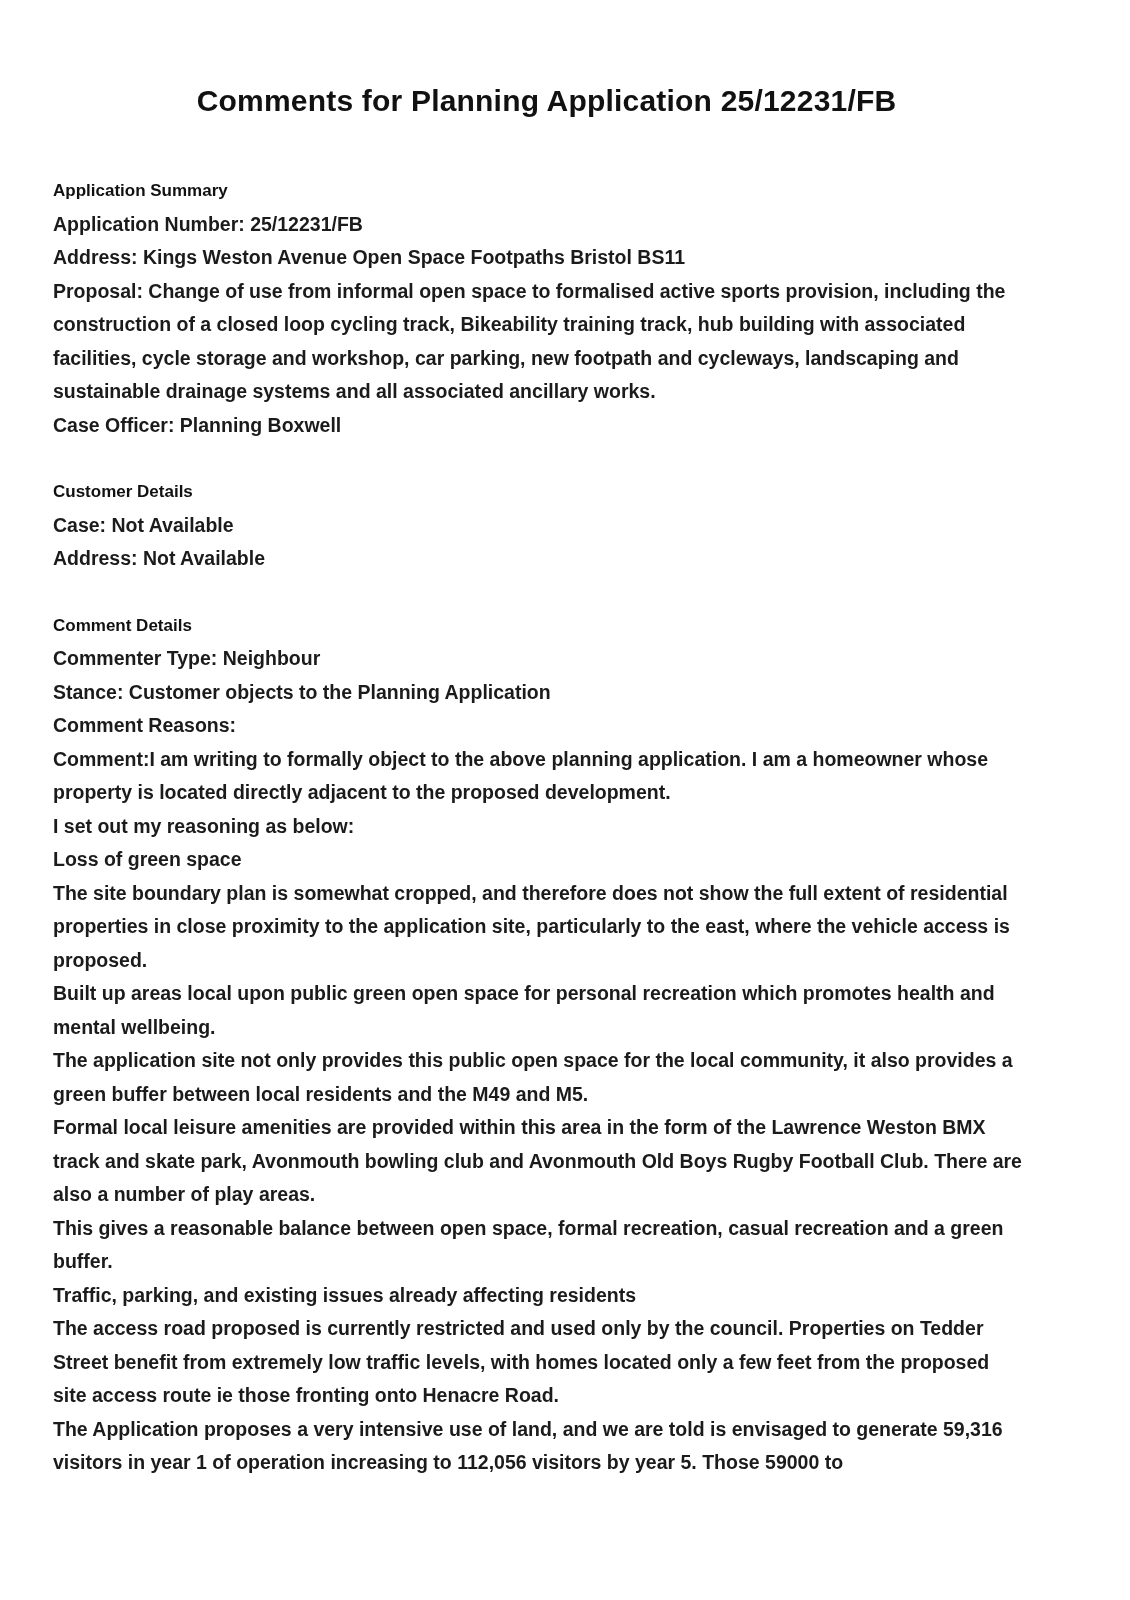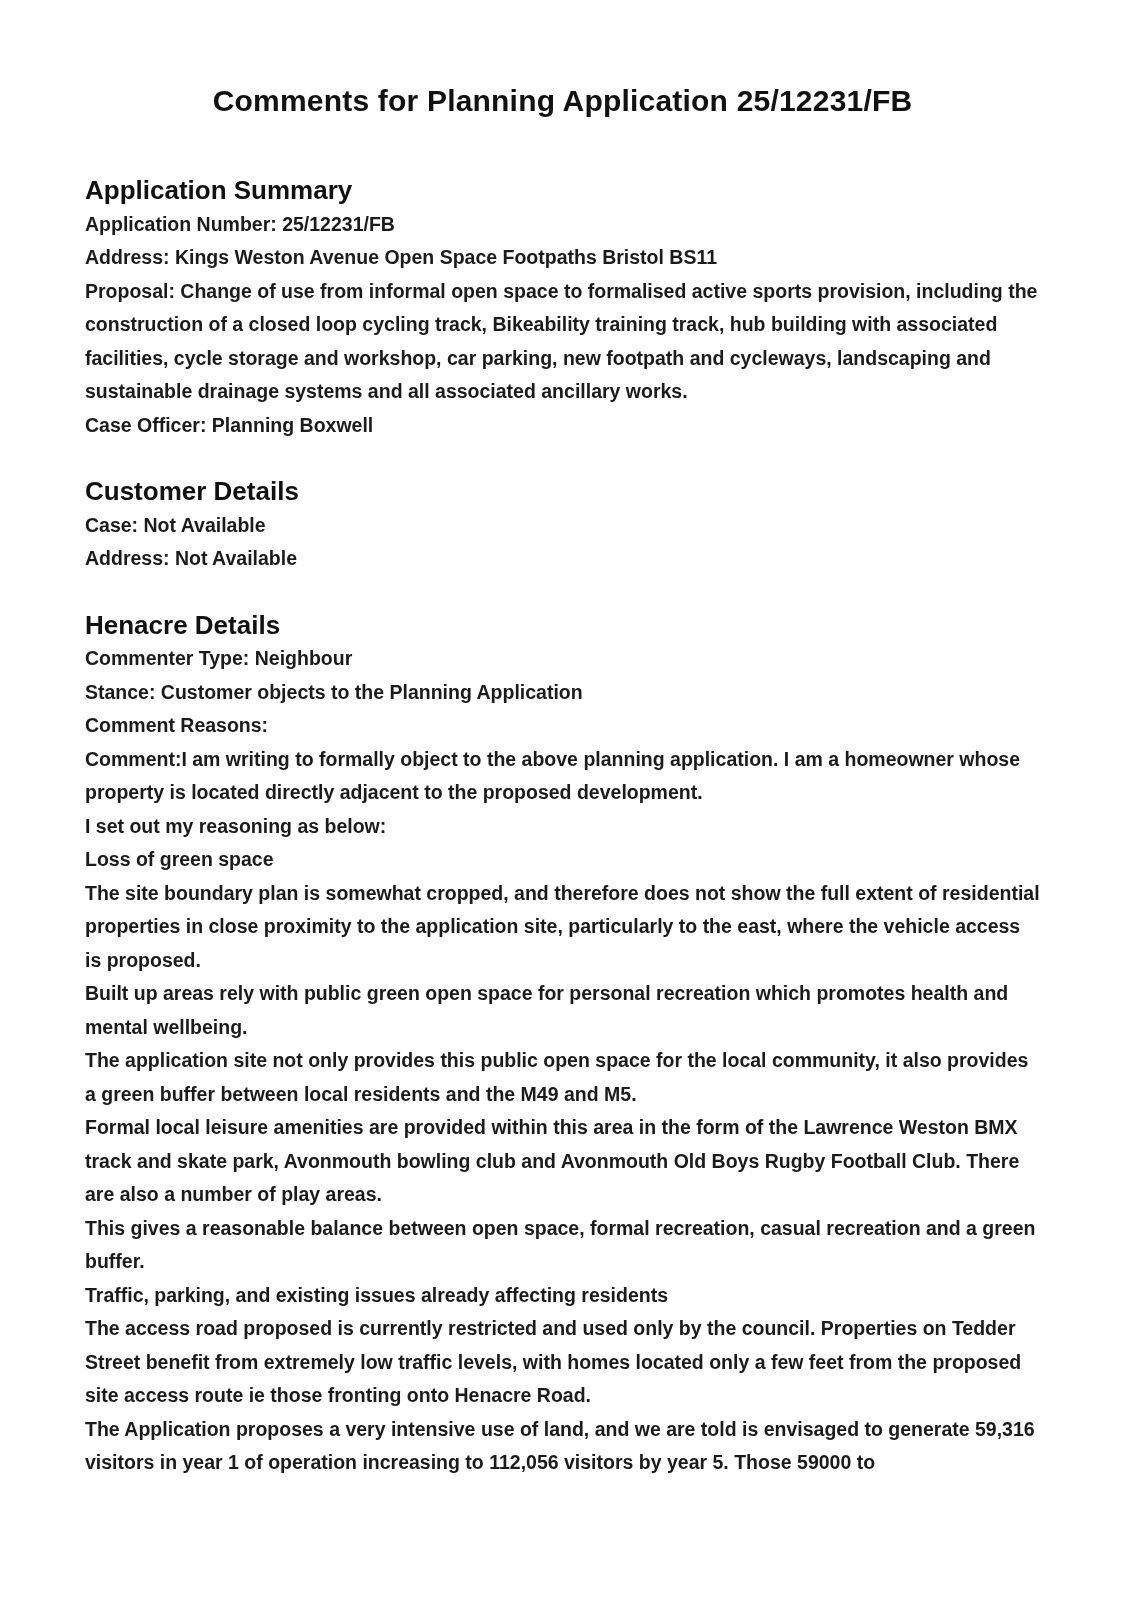--- a/index.html
+++ b/index.html
@@ -4,41 +4,41 @@
 <style>
   html, body {
     margin: 0;
     padding: 0;
     background: #ffffff;
   }
   .page {
     width: 1130px;
     min-height: 1600px;
     box-sizing: border-box;
-    padding: 84px 90px 60px 85px;
+    padding: 84px 90px 60px 53px;
     background: #ffffff;
     color: #1b1b1b;
     font-family: "Liberation Sans", sans-serif;
   }
   .doc-title {
     font-size: 30px;
     font-weight: bold;
     text-align: center;
     margin: 0 0 56px 0;
     letter-spacing: 0.2px;
     color: #111111;
   }
   section.doc-section {
     margin-top: 33px;
   }
   section.doc-section:first-child {
     margin-top: 0;
   }
   .section-heading {
-    font-size: 26px;
+    font-size: 17px;
     font-weight: bold;
     margin: 0;
     line-height: 33.5px;
     color: #111111;
   }
   .para {
     font-size: 19.5px;
     font-weight: bold;
     margin: 0;
     line-height: 33.5px;
@@ -59,29 +59,29 @@
         <p class="para">Address: Kings Weston Avenue Open Space Footpaths Bristol BS11</p>
         <p class="para">Proposal: Change of use from informal open space to formalised active sports provision, including the construction of a closed loop cycling track, Bikeability training track, hub building with associated facilities, cycle storage and workshop, car parking, new footpath and cycleways, landscaping and sustainable drainage systems and all associated ancillary works.</p>
         <p class="para">Case Officer: Planning Boxwell</p>
       </section>
       <section class="doc-section">
         <h2 class="section-heading">Customer Details</h2>
         <p class="para">Case: Not Available</p>
         <p class="para">Address: Not Available</p>
       </section>
       <section class="doc-section">
-        <h2 class="section-heading">Henacre Details</h2>
+        <h2 class="section-heading">Comment Details</h2>
         <p class="para">Commenter Type: Neighbour</p>
         <p class="para">Stance: Customer objects to the Planning Application</p>
         <p class="para">Comment Reasons:</p>
         <p class="para">Comment:I am writing to formally object to the above planning application. I am a homeowner whose property is located directly adjacent to the proposed development.</p>
         <p class="para">I set out my reasoning as below:</p>
         <p class="para">Loss of green space</p>
         <p class="para">The site boundary plan is somewhat cropped, and therefore does not show the full extent of residential properties in close proximity to the application site, particularly to the east, where the vehicle access is proposed.</p>
-        <p class="para">Built up areas rely with public green open space for personal recreation which promotes health and mental wellbeing.</p>
+        <p class="para">Built up areas local upon public green open space for personal recreation which promotes health and mental wellbeing.</p>
         <p class="para">The application site not only provides this public open space for the local community, it also provides a green buffer between local residents and the M49 and M5.</p>
         <p class="para">Formal local leisure amenities are provided within this area in the form of the Lawrence Weston BMX track and skate park, Avonmouth bowling club and Avonmouth Old Boys Rugby Football Club. There are also a number of play areas.</p>
         <p class="para">This gives a reasonable balance between open space, formal recreation, casual recreation and a green buffer.</p>
         <p class="para">Traffic, parking, and existing issues already affecting residents</p>
         <p class="para">The access road proposed is currently restricted and used only by the council. Properties on Tedder Street benefit from extremely low traffic levels, with homes located only a few feet from the proposed site access route ie those fronting onto Henacre Road.</p>
         <p class="para">The Application proposes a very intensive use of land, and we are told is envisaged to generate 59,316 visitors in year 1 of operation increasing to 112,056 visitors by year 5. Those 59000 to</p>
       </section>
     </div>
 </main>
 

